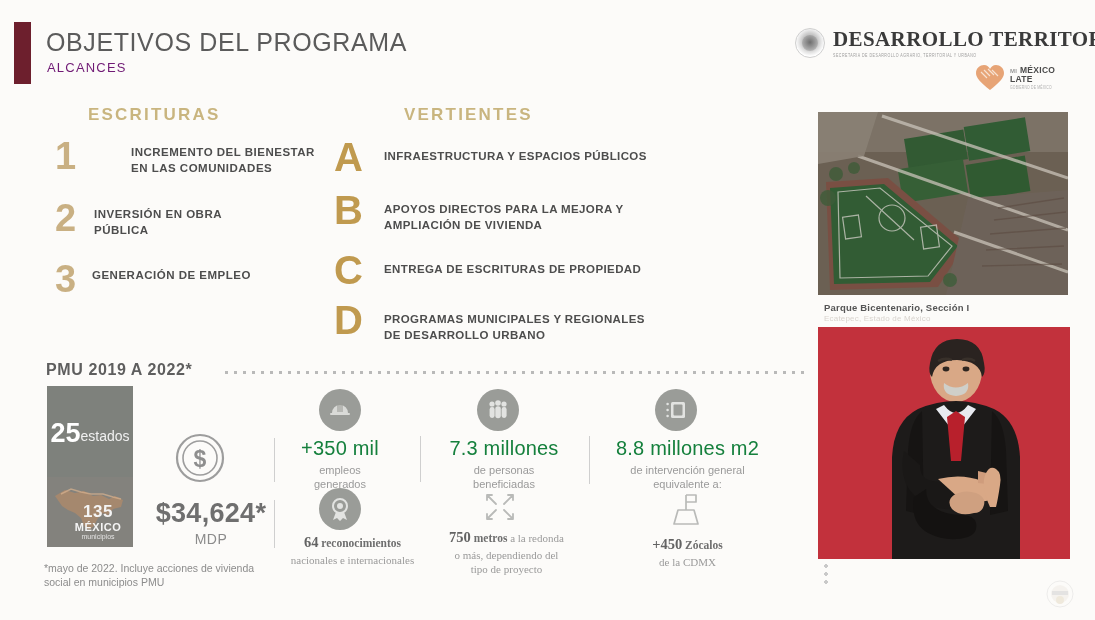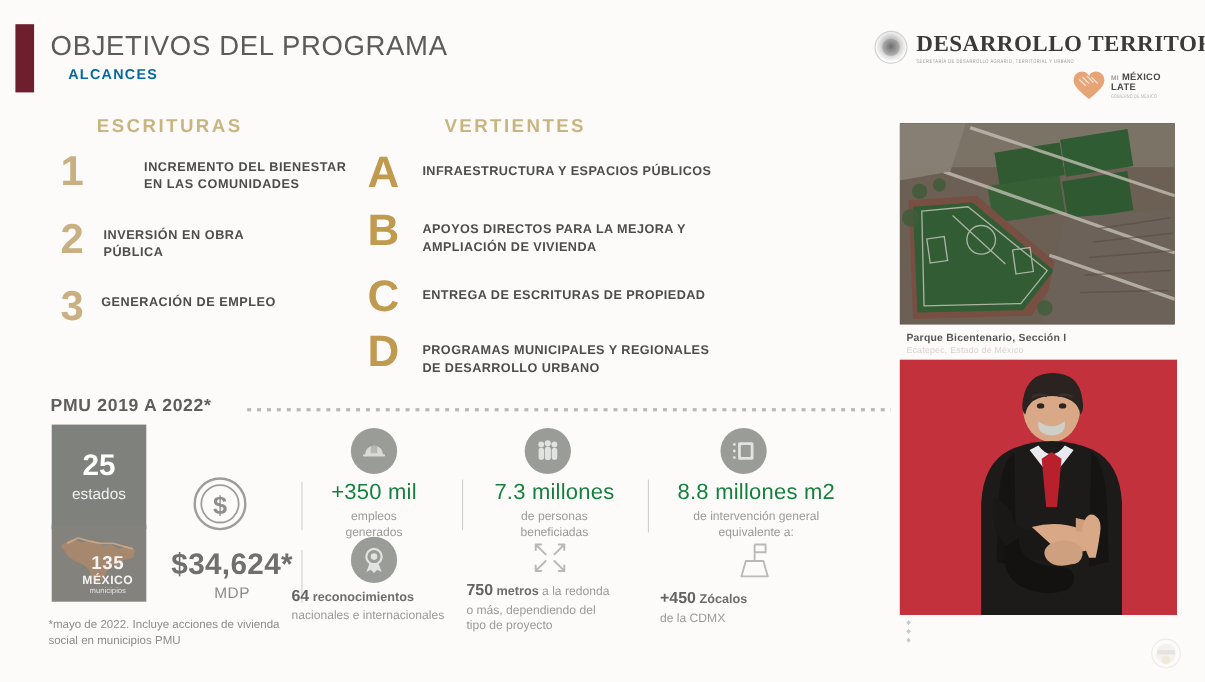--- a/index.html
+++ b/index.html
@@ -15,22 +15,22 @@
   
   .hdr-bar{
     position:absolute;left:14px;top:22px;width:17px;height:62px;
     background:#6d1f2d;
   }
   .hdr-title{
     position:absolute;left:46px;top:28px;
     font-size:25px;letter-spacing:.6px;color:#5b5b5b;font-weight:400;
   }
   .hdr-sub{
-    position:absolute;left:62px;top:60px;
-    font-size:13px;letter-spacing:1.2px;color:#0369a1;font-weight:700;
+    position:absolute;left:47px;top:60px;
+    font-size:13px;letter-spacing:1.2px;color:#701a75;font-weight:400;
   }
 
   
   .gov{position:absolute;left:795px;top:28px;width:275px;}
   .gov-row{display:flex;align-items:center;gap:8px;}
   .gov-seal{width:28px;height:28px;border-radius:50%;
     background:radial-gradient(circle at 50% 45%, #9a9a9a 0%, #c9c9c9 38%, #e8e8e8 55%, #ffffff 70%);
     border:1px solid #cfcfcf;flex:0 0 auto;position:relative;}
   .gov-seal:after{content:"";position:absolute;inset:6px;border-radius:50%;
     background:radial-gradient(circle at 50% 45%, #6e6e6e 0%, #a8a8a8 60%, #d9d9d9 100%);}
@@ -88,21 +88,21 @@
   }
   .dots{
     position:absolute;left:222px;top:371px;width:588px;height:3px;
     background-image:radial-gradient(circle,#b9b9b9 40%,transparent 41%);
     background-size:9px 3px;background-repeat:repeat-x;
   }
 
   
   .box-estados{
     position:absolute;left:47px;top:386px;width:86px;height:95px;
-    background:#7e817c;display:flex;flex-direction:column;
+    background:#7e817c;display:flex;flex-direction:row;
     align-items:center;justify-content:center;
   }
   .box-estados .n{font-size:27px;font-weight:700;color:#fff;line-height:1;}
   .box-estados .l{font-size:14px;color:#f0f0f0;margin-top:4px;}
 
   .box-mapa{
     position:absolute;left:47px;top:477px;width:86px;height:70px;
     background:#83827d;overflow:hidden;
   }
   .box-mapa .mexico{
@@ -136,21 +136,21 @@
   
   .cicon{
     position:absolute;width:42px;height:42px;border-radius:50%;
     background:#9a9c98;display:flex;align-items:center;justify-content:center;
   }
 
   .stat{position:absolute;text-align:center;}
   .stat .v{font-size:20px;font-weight:400;color:#15803d;letter-spacing:.2px;line-height:1.25;}
   .stat .d{font-size:11px;color:#9a9a9a;line-height:1.3;margin-top:2px;}
 
-  .stat2{position:absolute;text-align:left;}
+  .stat2{position:absolute;text-align:center;font-family:Liberation Serif, serif;}
   .stat2 .line{font-size:11px;color:#9a9a9a;line-height:1.35;}
   .stat2 .line b{font-size:14.5px;color:#636363;font-weight:700;}
   .stat2 .line .md{font-size:11.5px;color:#6e6e6e;font-weight:700;}
 
   
   .photo{
     position:absolute;left:818px;top:112px;width:250px;height:183px;
     overflow:hidden;background:#5a5548;
   }
   .photo svg{display:block;}

